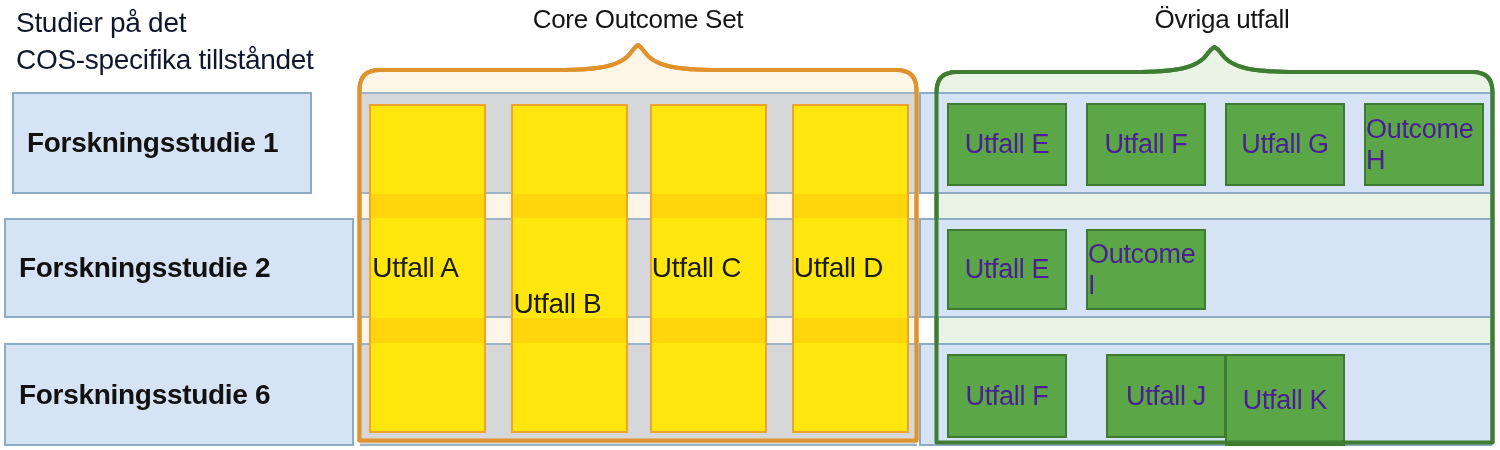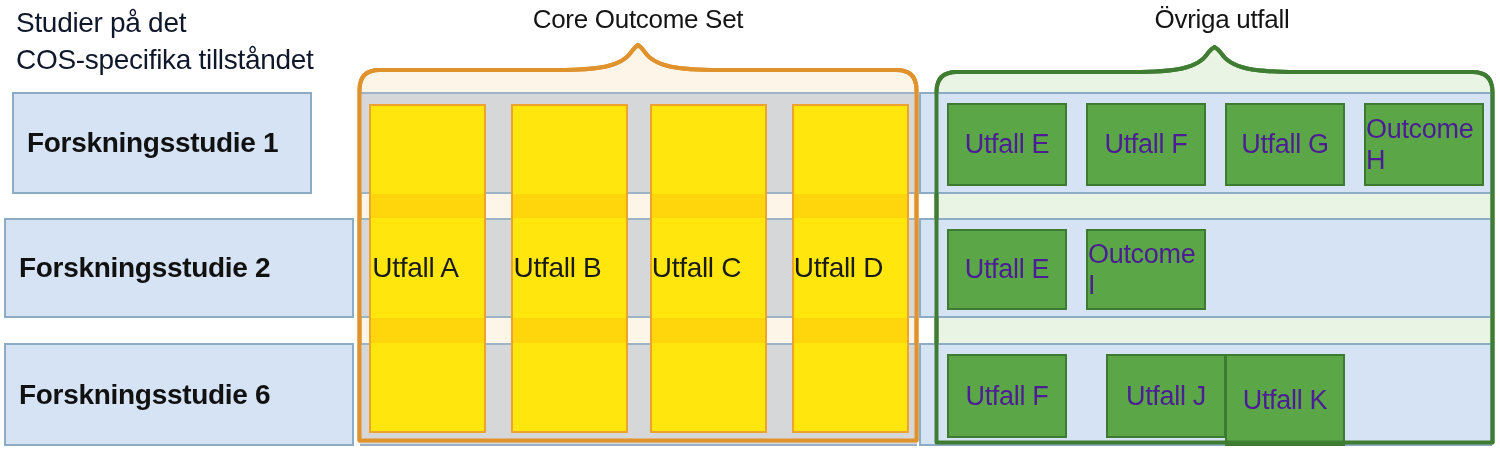--- a/index.html
+++ b/index.html
@@ -113,21 +113,21 @@
     <span class="yseg s2"></span>
     <span class="yseg s3"></span>
   </div>
   <div class="ycol" style="left:792px;">
     <span class="yseg s1"></span>
     <span class="yseg s2"></span>
     <span class="yseg s3"></span>
   </div>
 
   <div class="ycol-label" style="left:369px;">Utfall A</div>
-  <div class="ycol-label" style="left:511px;">Utfall B</div>
+  <div class="ycol-label" style="left:511px;margin-top:36px;">Utfall B</div>
   <div class="ycol-label" style="left:650px;">Utfall C</div>
   <div class="ycol-label" style="left:792px;border-radius:31px;">Utfall D</div>
 
   <div id="green-boxes">
       <div class="gbox" style="left: 947px; top: 103px; height: 83px;">Utfall E</div>
       <div class="gbox" style="left: 1086px; top: 103px; height: 83px;">Utfall F</div>
       <div class="gbox" style="left: 1225px; top: 103px; height: 83px;">Utfall G</div>
       <div class="gbox" style="left: 1364px; top: 103px; height: 83px;">Outcome H</div>
       <div class="gbox" style="left: 947px; top: 229px; height: 81px;">Utfall E</div>
       <div class="gbox" style="left: 1086px; top: 229px; height: 81px;">Outcome I</div>

